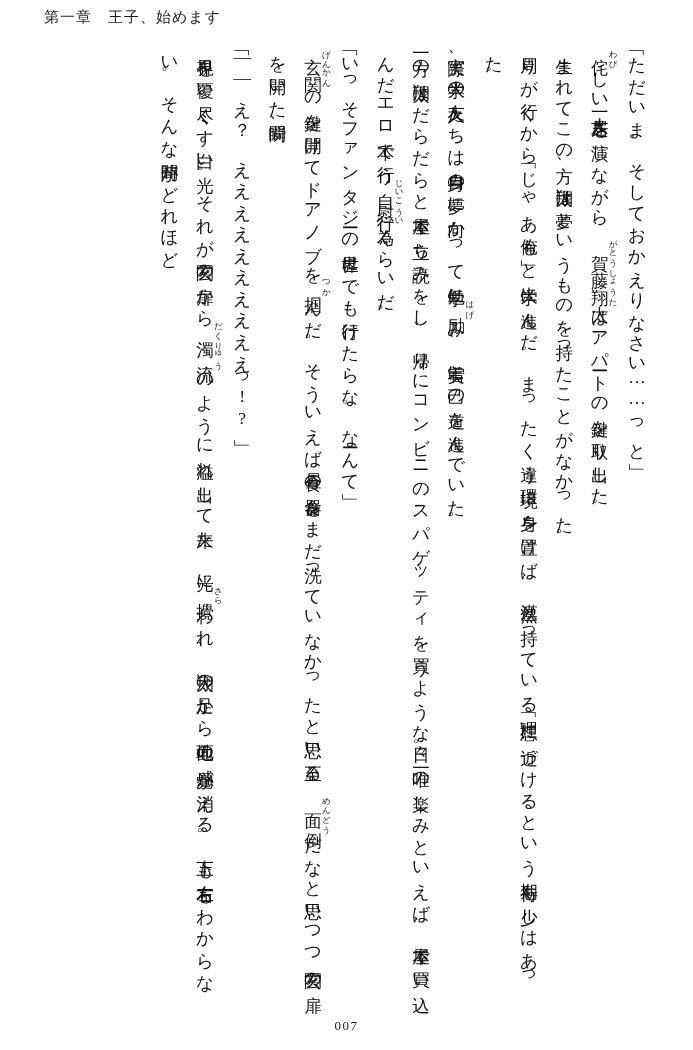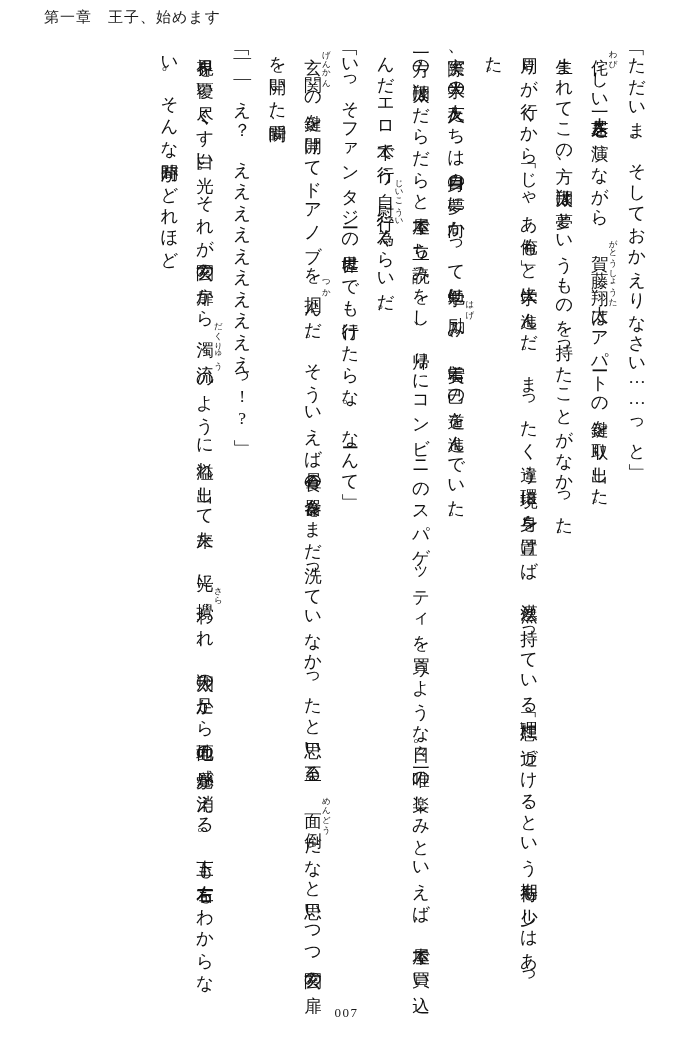--- a/index.html
+++ b/index.html
@@ -84,21 +84,21 @@
     ruby-position: over;
   }
   rt {
     font-size: 8.5px;
     letter-spacing: 0;
     font-weight: normal;
   }
 
   .page-number {
     position: absolute;
-    bottom: 29px;
+    bottom: 16px;
     left: 0;
     width: 693px;
     text-align: center;
     font-size: 13px;
     letter-spacing: 1.5px;
     color: #1a1a1a;
     font-family: "Liberation Serif", "DejaVu Serif", serif;
   }
   .page-foot-mark {
     position: absolute;

